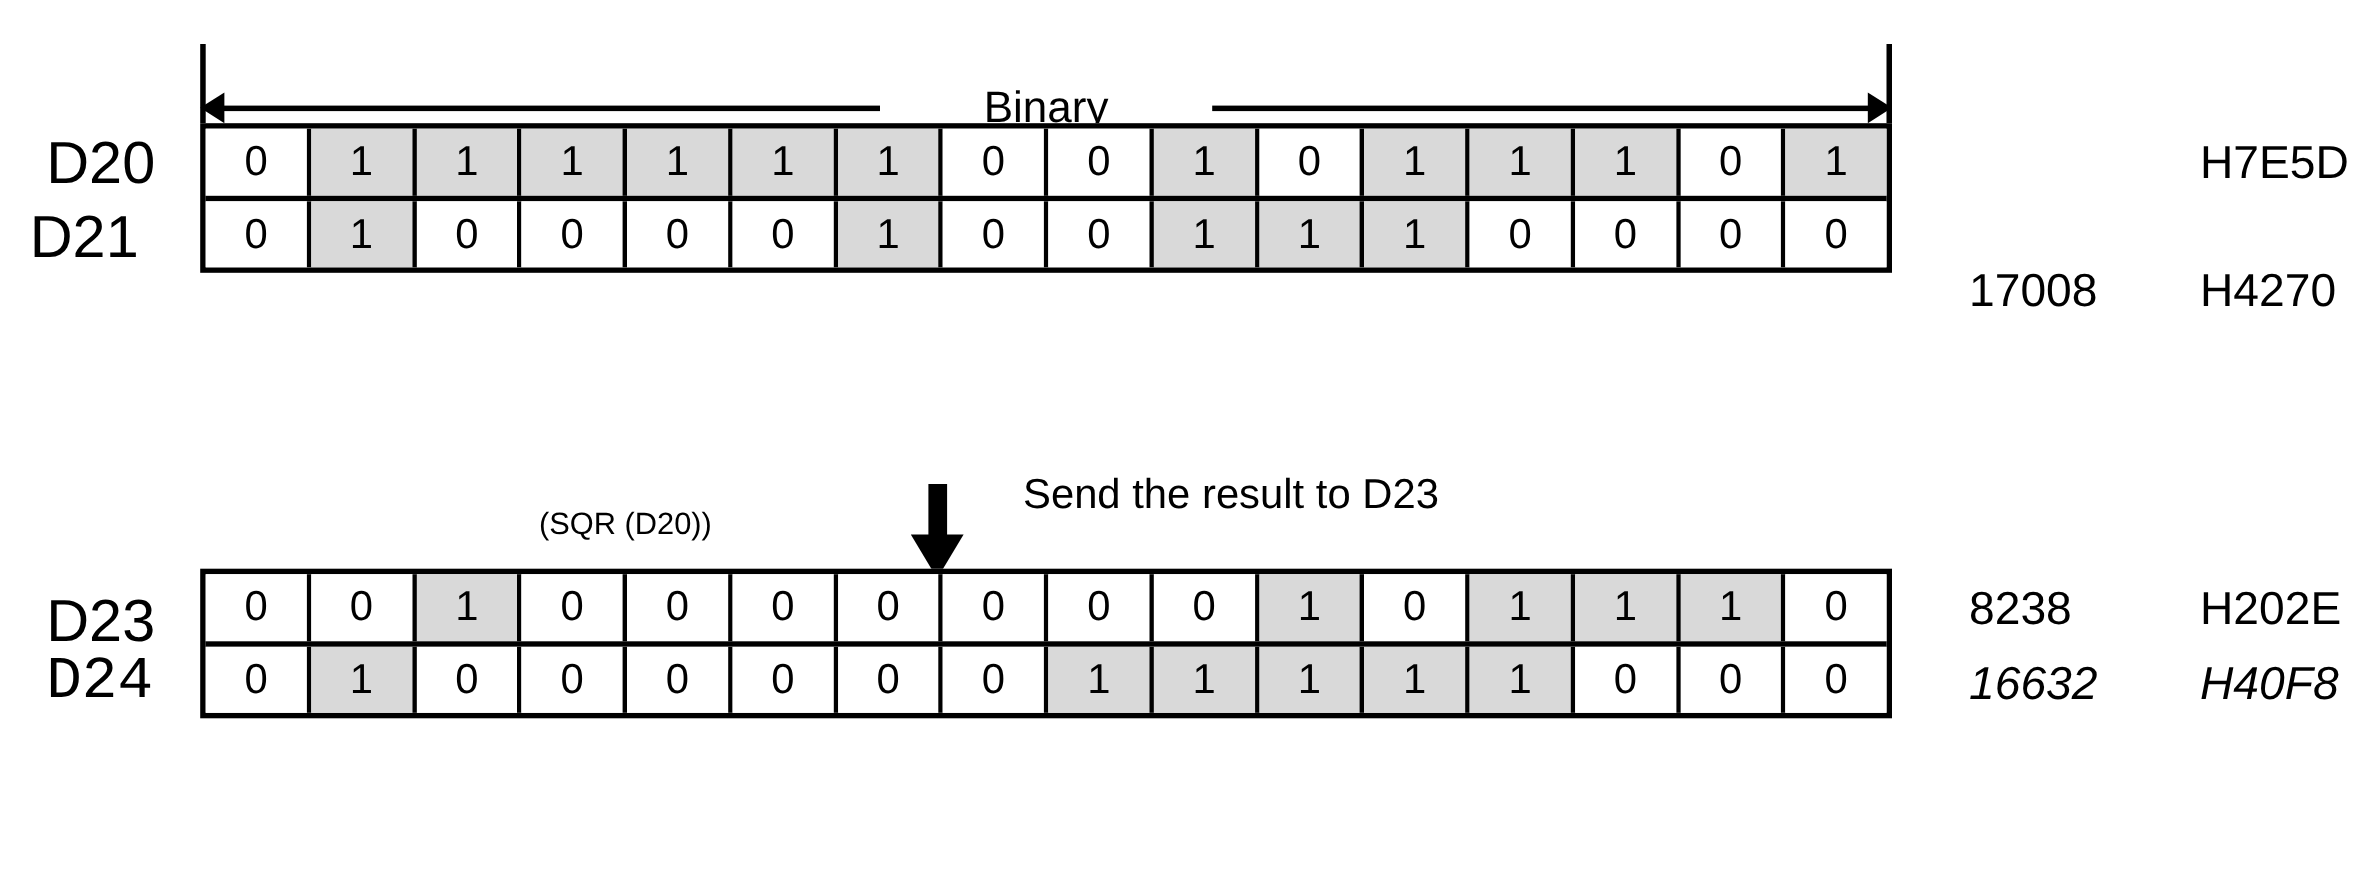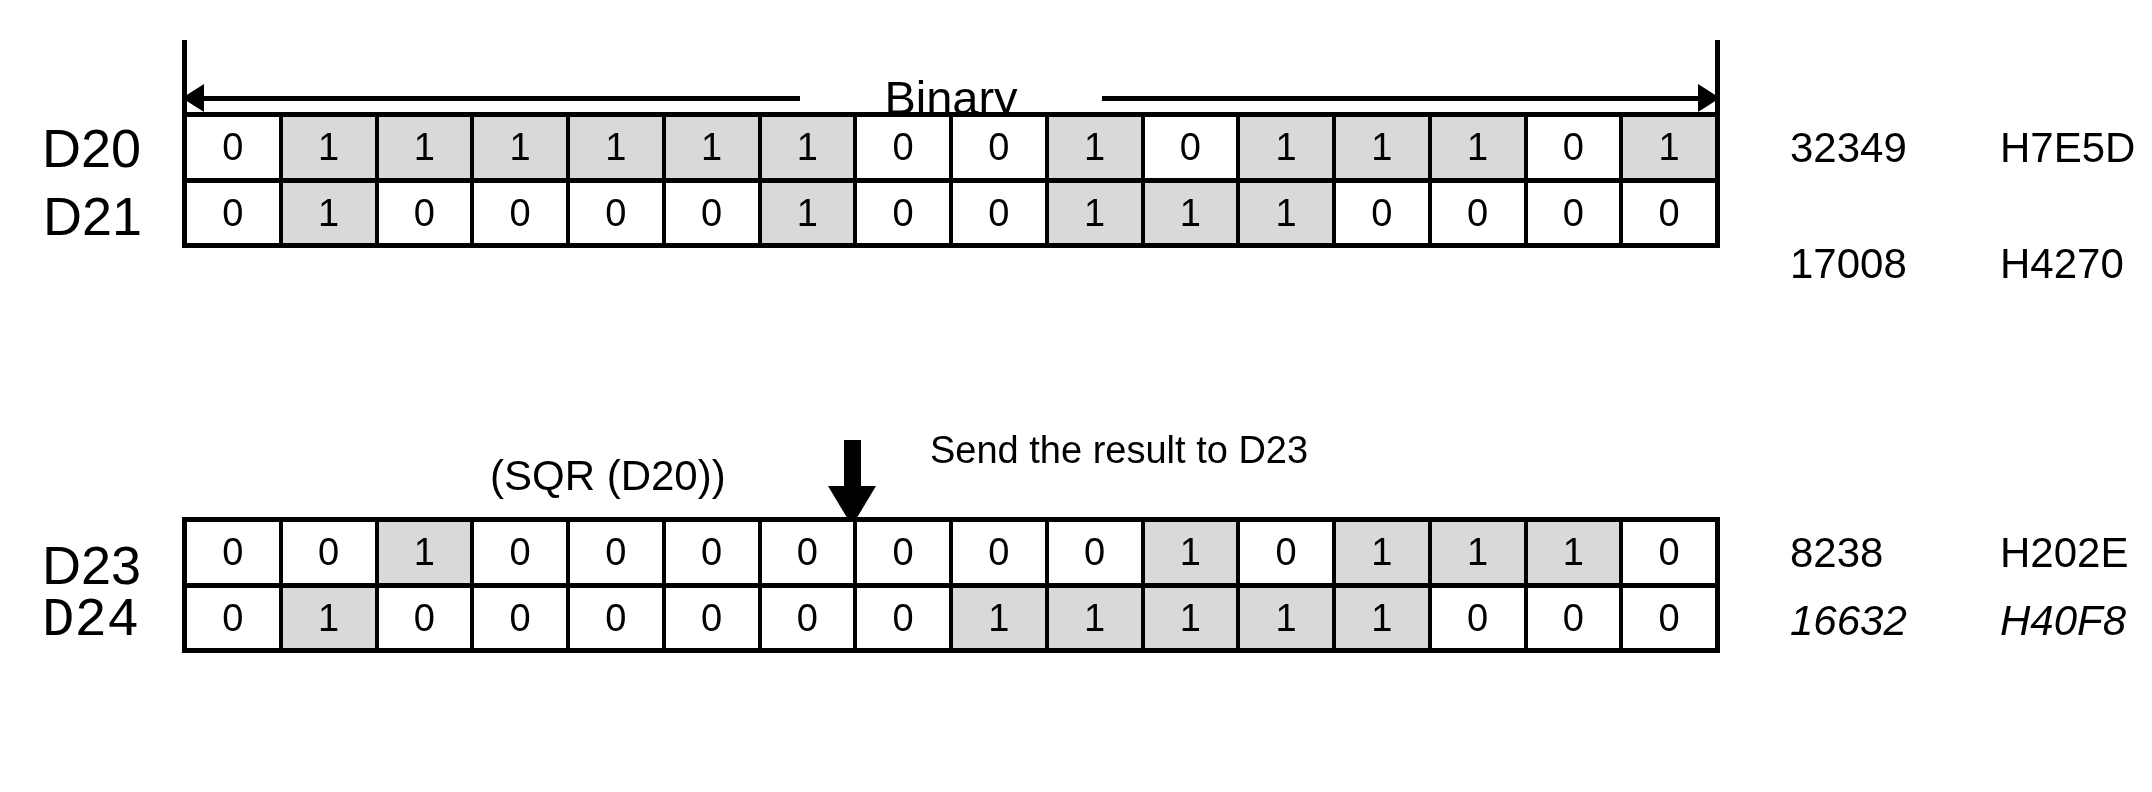--- a/index.html
+++ b/index.html
@@ -58,21 +58,21 @@
   .arrow-head.left  { left: 0px;  border-right: 22px solid #000000; }
   .arrow-head.right { right: 0px; border-left: 22px solid #000000; }
 
   .binary-label {
     position: absolute;
     left: 50%;
     top: 36px;
     transform: translateX(-50%);
     background: #ffffff;
     padding: 0 22px;
-    font-size: 47px;
+    font-size: 40px;
     line-height: 44px;
     white-space: nowrap;
   }
 
   
   .bit-table {
     position: absolute;
     border: 5px solid #000000;
     box-sizing: border-box;
     display: flex;
@@ -106,21 +106,21 @@
 
   
   .row-label {
     position: absolute;
     width: 140px;
     text-align: left;
     font-size: 54px;
     line-height: 42px;
   }
   #label-d20 { left: 42px; top: 127px; }
-  #label-d21 { left: 43px; top: 195px; }
+  #label-d21 { left: 27px; top: 195px; }
   #label-d23 { left: 42px; top: 544px; }
   #label-d24 { left: 42px; top: 600px; font-family: Liberation Mono, monospace; }
 
   
   .value-dec {
     position: absolute;
     left: 1790px;
     width: 190px;
     text-align: left;
     font-size: 42px;
@@ -137,21 +137,21 @@
   #dec-d20, #hex-d20 { top: 127px; }
   #dec-d21, #hex-d21 { top: 195px; margin-top: 48px; }
   #dec-d23, #hex-d23 { top: 532px; }
   #dec-d24, #hex-d24 { top: 600px; font-style: italic; }
 
   
   .op-expression {
     position: absolute;
     left: 490px;
     top: 455px;
-    font-size: 42px;
+    font-size: 28px;
     line-height: 42px;
     white-space: nowrap;
   }
   .op-result-text {
     position: absolute;
     left: 930px;
     top: 429px;
     font-size: 38px;
     line-height: 42px;
     white-space: nowrap;
@@ -232,21 +232,20 @@
         <div class="bit-cell">0</div>
         <div class="bit-cell">0</div>
         <div class="bit-cell">0</div>
         <div class="bit-cell">0</div>
       </div>
   </div>
 
   <div class="row-label" id="label-d20">D20</div>
   <div class="row-label" id="label-d21">D21</div>
 
-  <div class="value-dec" id="dec-d20">32349</div>
   <div class="value-hex" id="hex-d20">H7E5D</div>
   <div class="value-dec" id="dec-d21">17008</div>
   <div class="value-hex" id="hex-d21">H4270</div>
 
   <div class="op-expression">(SQR (D20))</div>
   <div class="down-arrow">
     <div class="shaft"></div>
     <div class="head"></div>
   </div>
   <div class="op-result-text">Send the result to D23</div>

